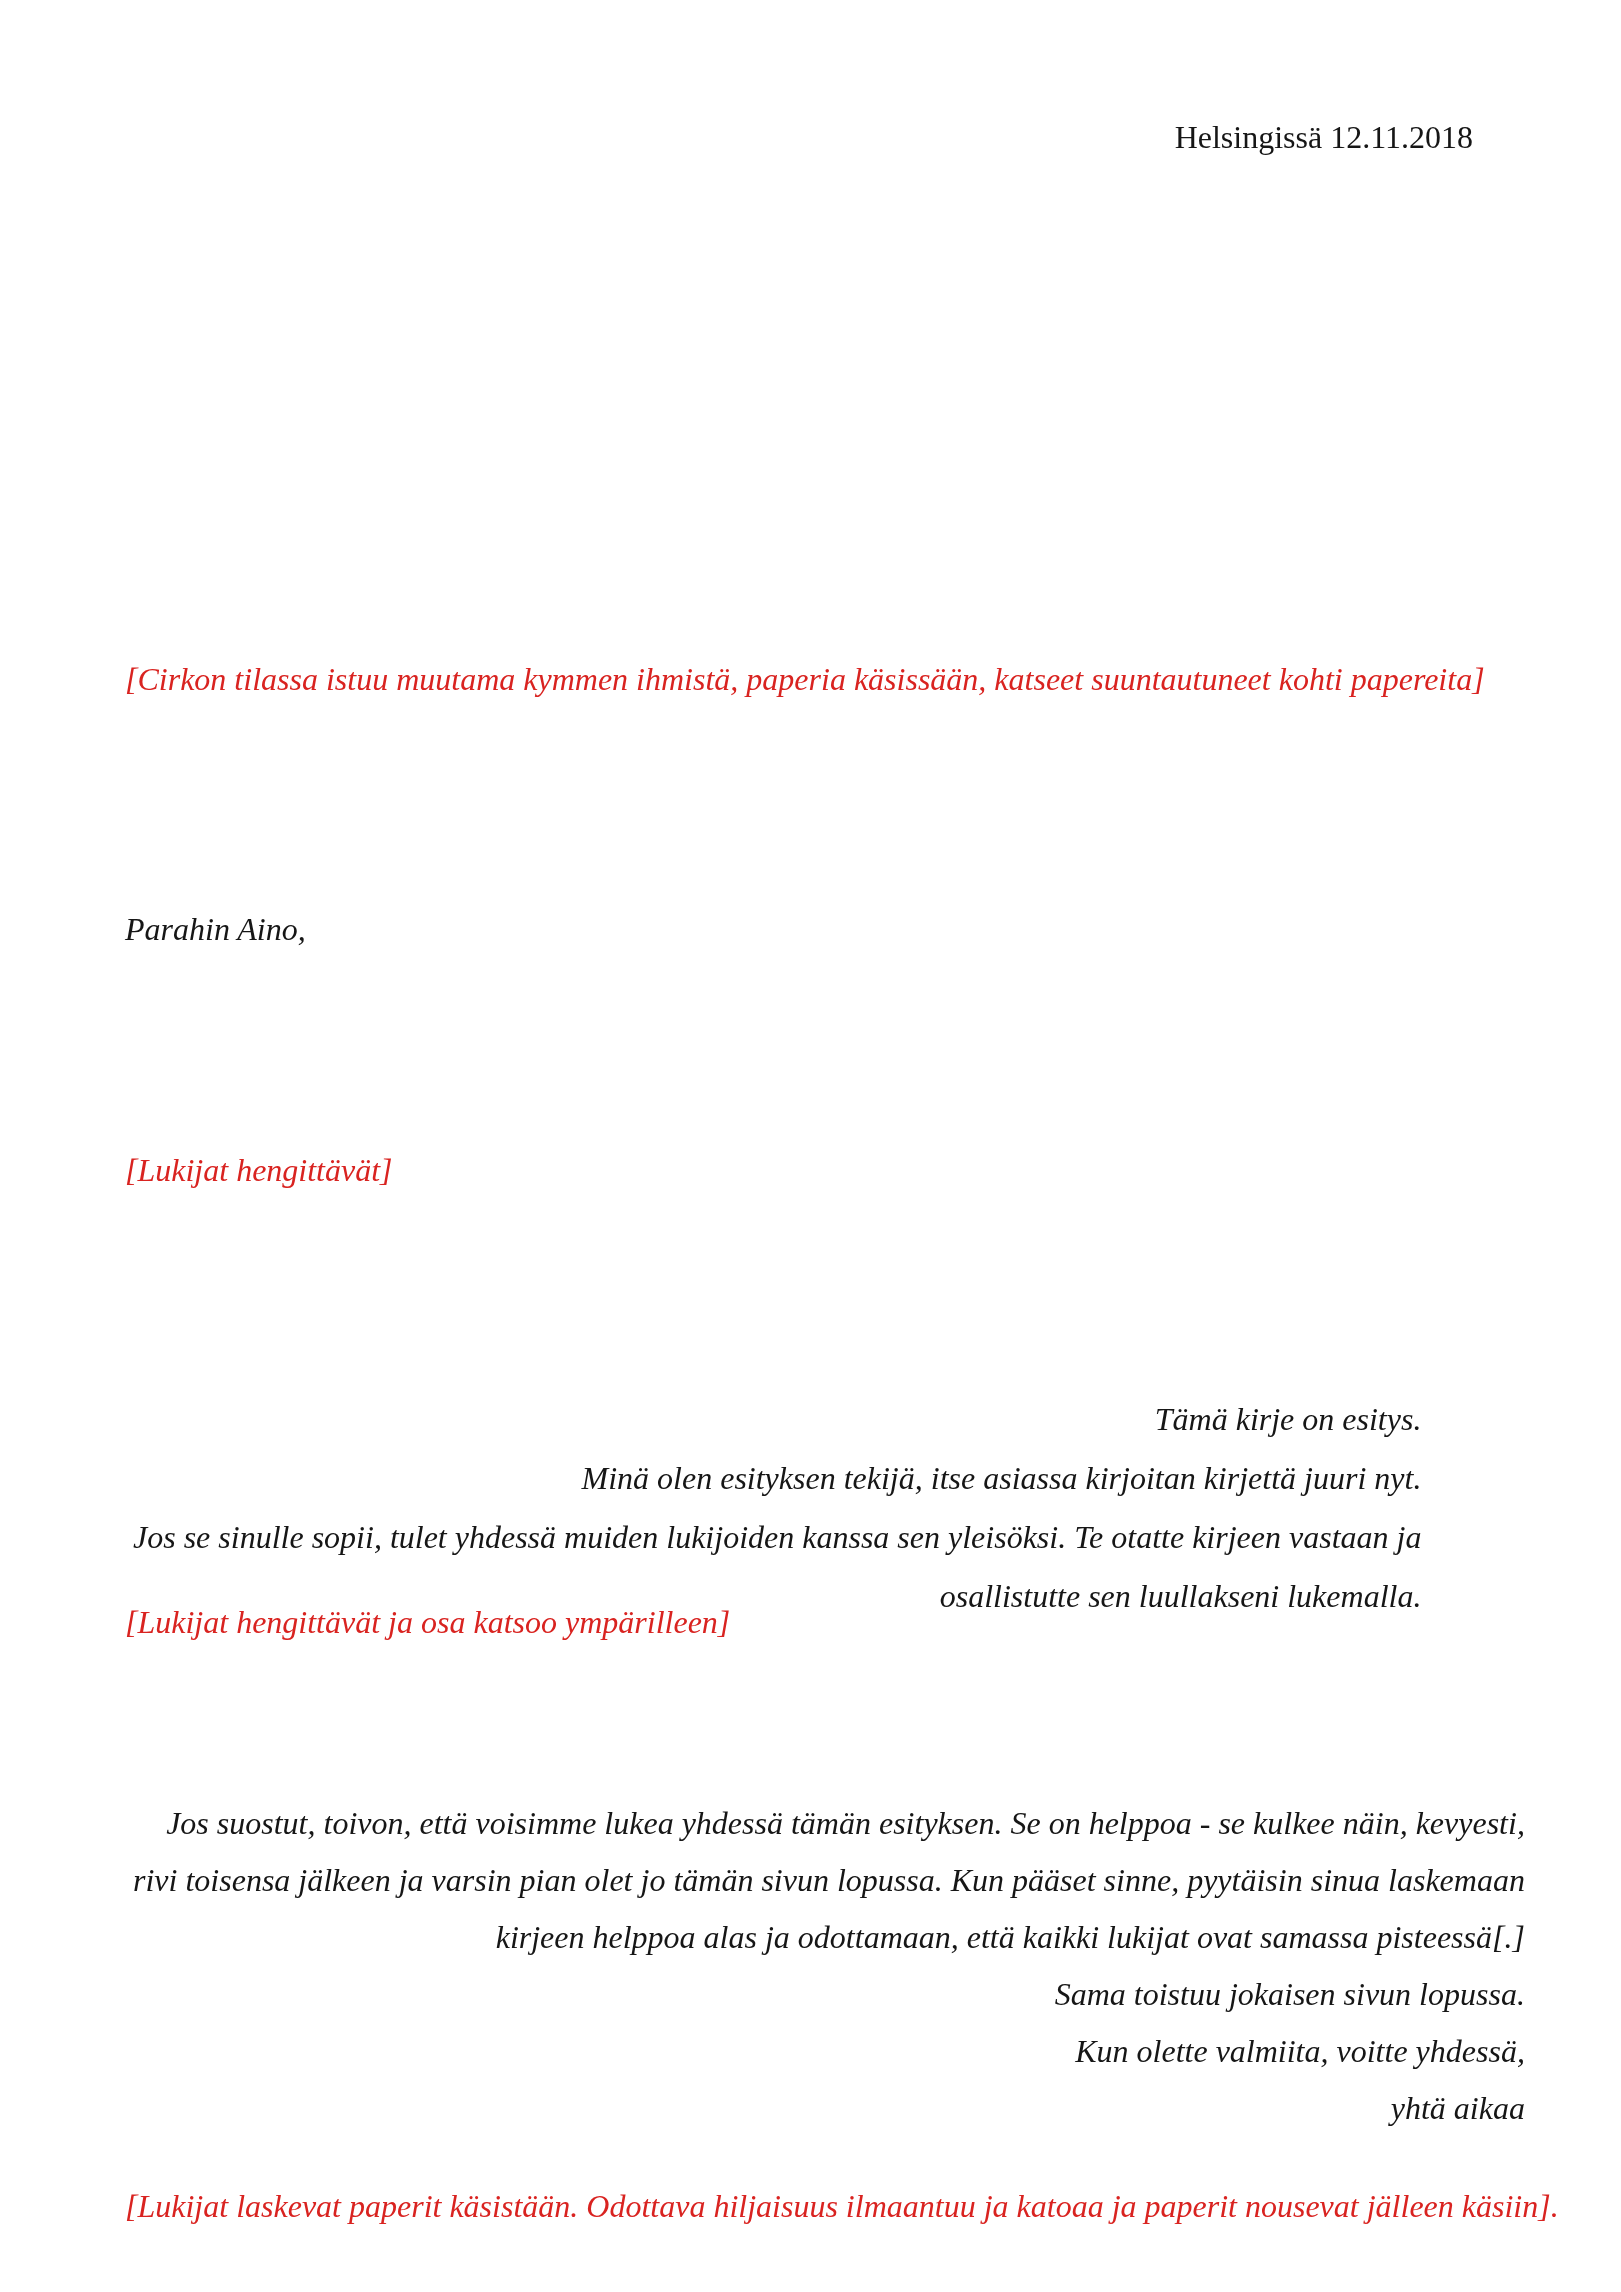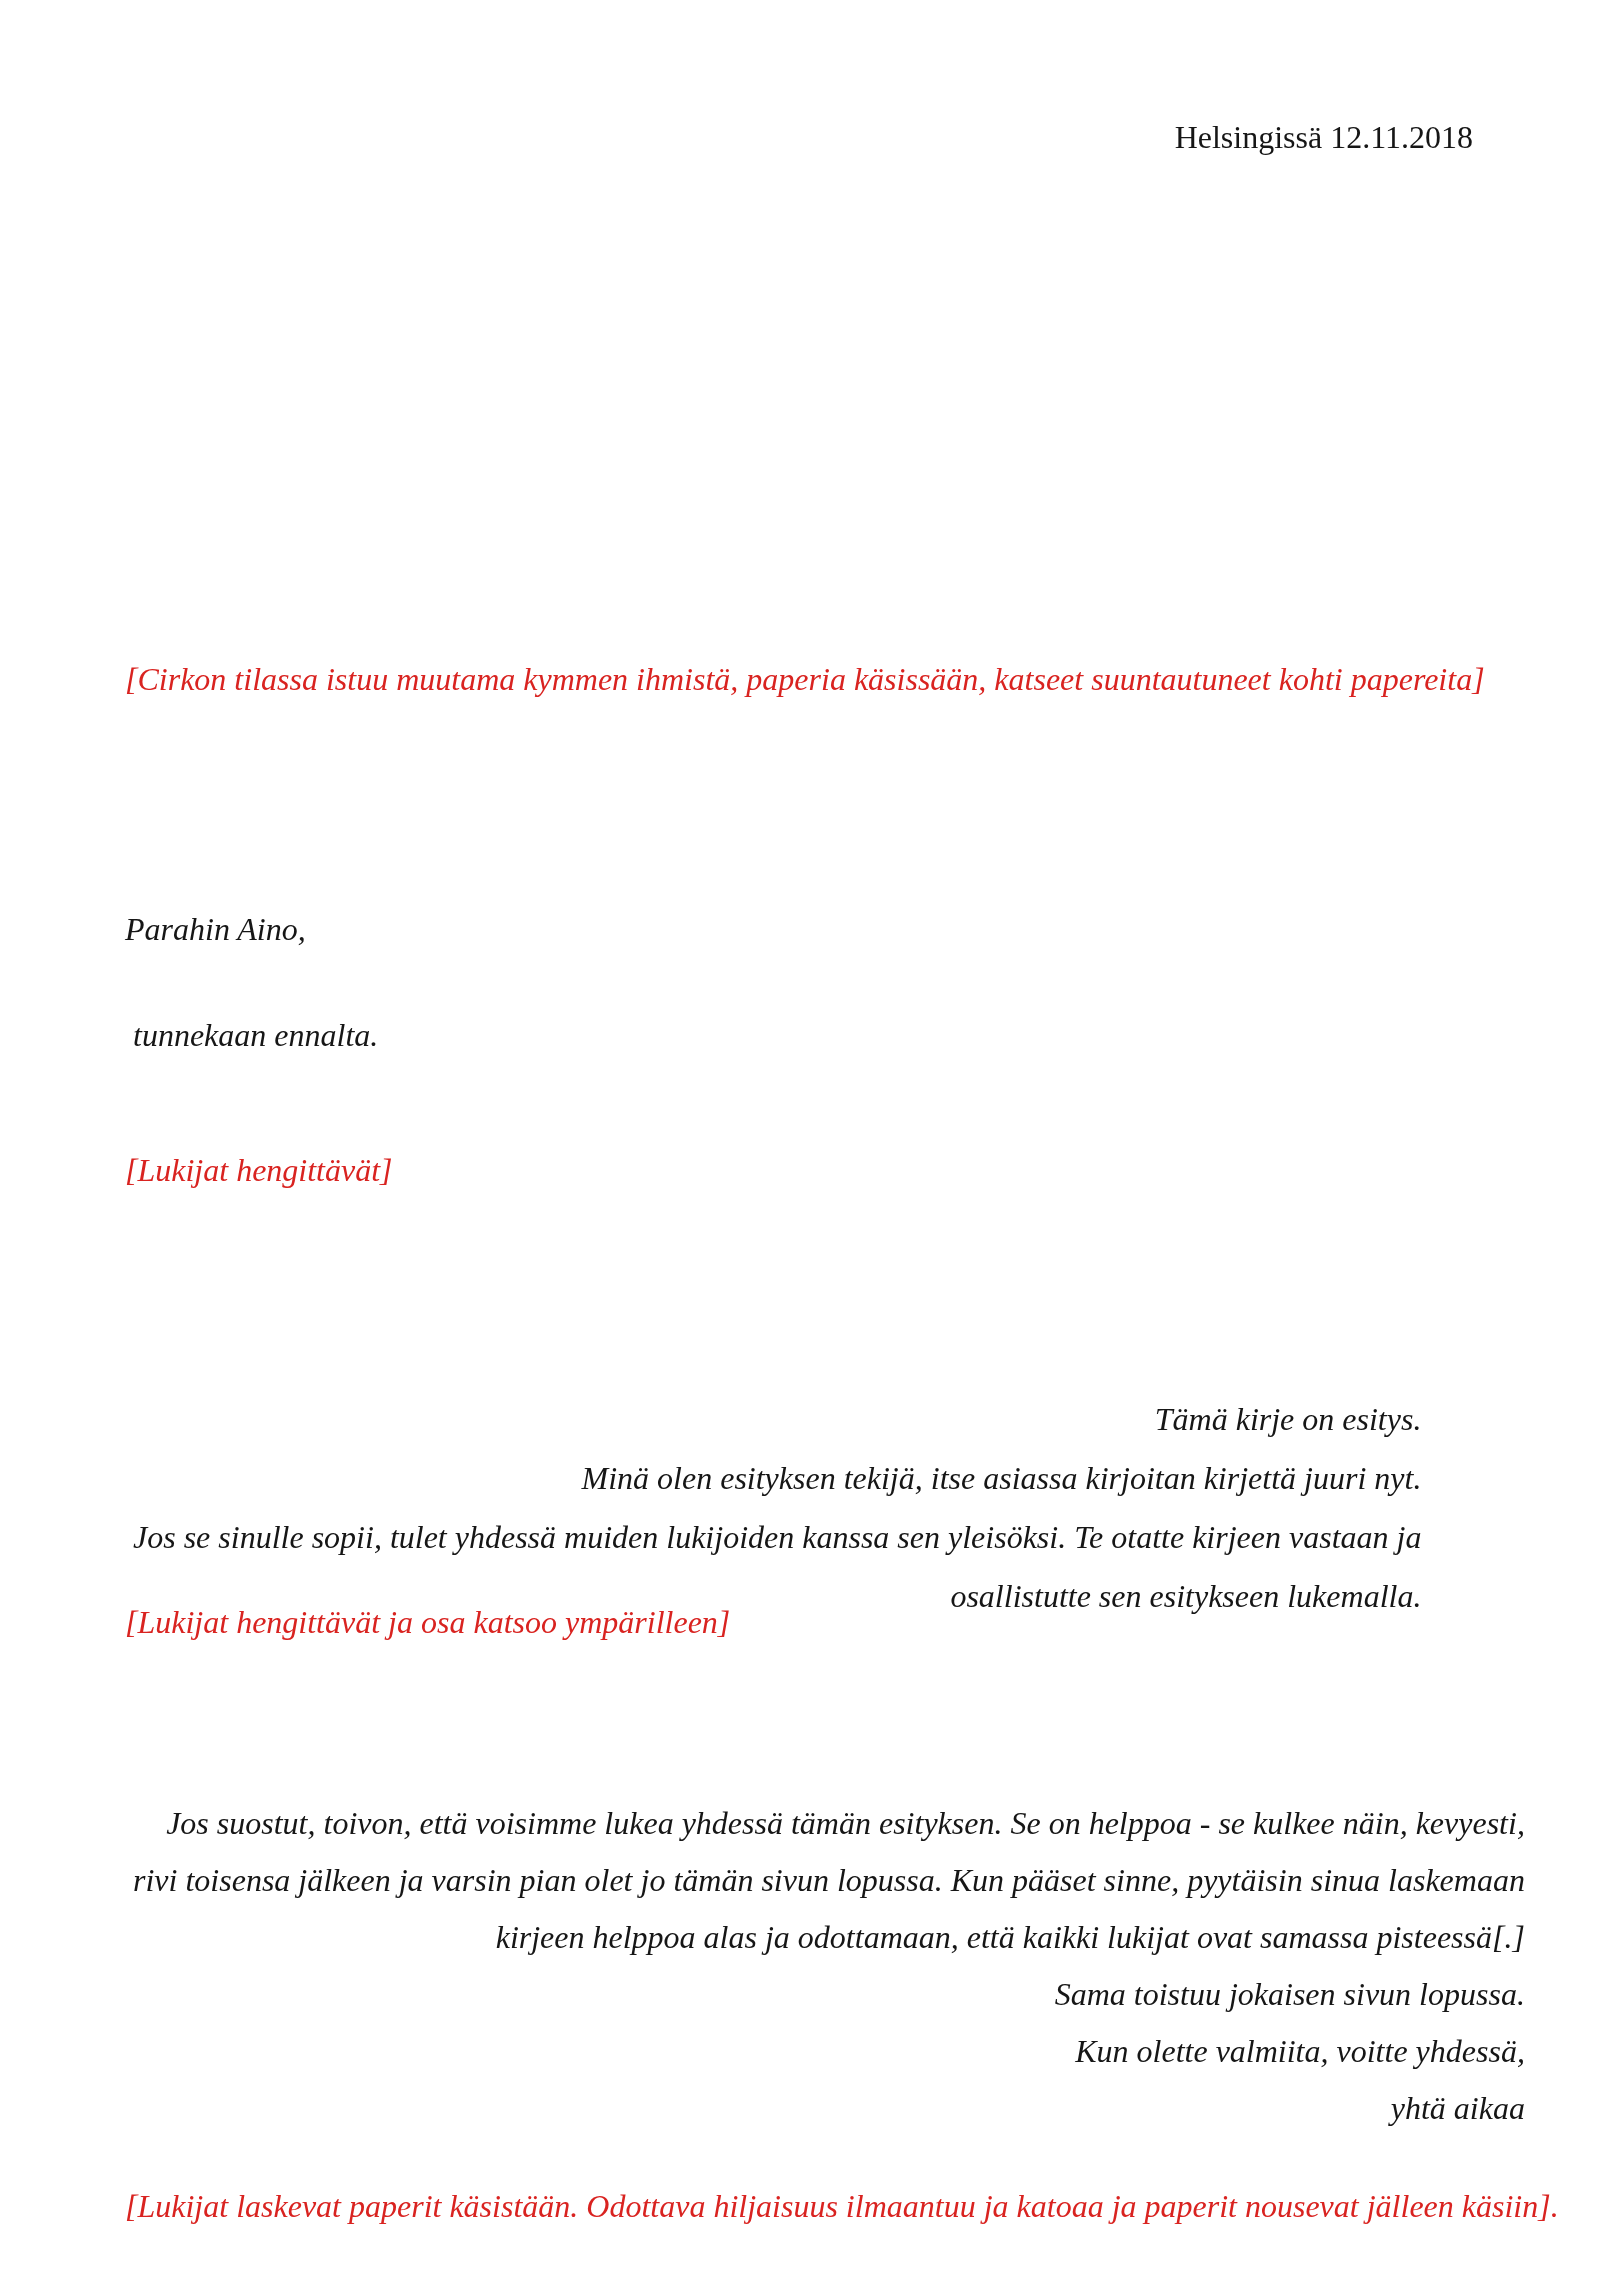--- a/index.html
+++ b/index.html
@@ -40,30 +40,29 @@
 
 <div class="page">
 
   <div class="dateline">Helsingissä 12.11.2018</div>
 
   <div class="abs stage" style="top:622px">[Cirkon tilassa istuu muutama kymmen ihmistä, paperia käsissään, katseet suuntautuneet kohti papereita]</div>
 
   <div class="abs" style="top:872px">Parahin Aino,</div>
 
   <div class="abs para" style="top:970px">
-      <div>tunnekaan ennalta.</div>
     </div>
 
   <div class="abs stage" style="top:1113px">[Lukijat hengittävät]</div>
 
   <div class="abs para" style="top:1354px">
       <div>Tämä kirje on esitys.</div>
       <div>Minä olen esityksen tekijä, itse asiassa kirjoitan kirjettä juuri nyt.</div>
       <div>Jos se sinulle sopii, tulet yhdessä muiden lukijoiden kanssa sen yleisöksi. Te otatte kirjeen vastaan ja</div>
-      <div>osallistutte sen esitykseen lukemalla.</div>
+      <div>osallistutte sen luullakseni lukemalla.</div>
     </div>
 
   <div class="abs stage" style="top:1565px">[Lukijat hengittävät ja osa katsoo ympärilleen]</div>
 
   <div class="abs para p3" style="top:1759px">
       <div>Jos suostut, toivon, että voisimme lukea yhdessä tämän esityksen. Se on helppoa - se kulkee näin, kevyesti,</div>
       <div>rivi toisensa jälkeen ja varsin pian olet jo tämän sivun lopussa. Kun pääset sinne, pyytäisin sinua laskemaan</div>
       <div>kirjeen helppoa alas ja odottamaan, että kaikki lukijat ovat samassa pisteessä[.]</div>
       <div>Sama toistuu jokaisen sivun lopussa.</div>
       <div>Kun olette valmiita, voitte yhdessä,</div>

